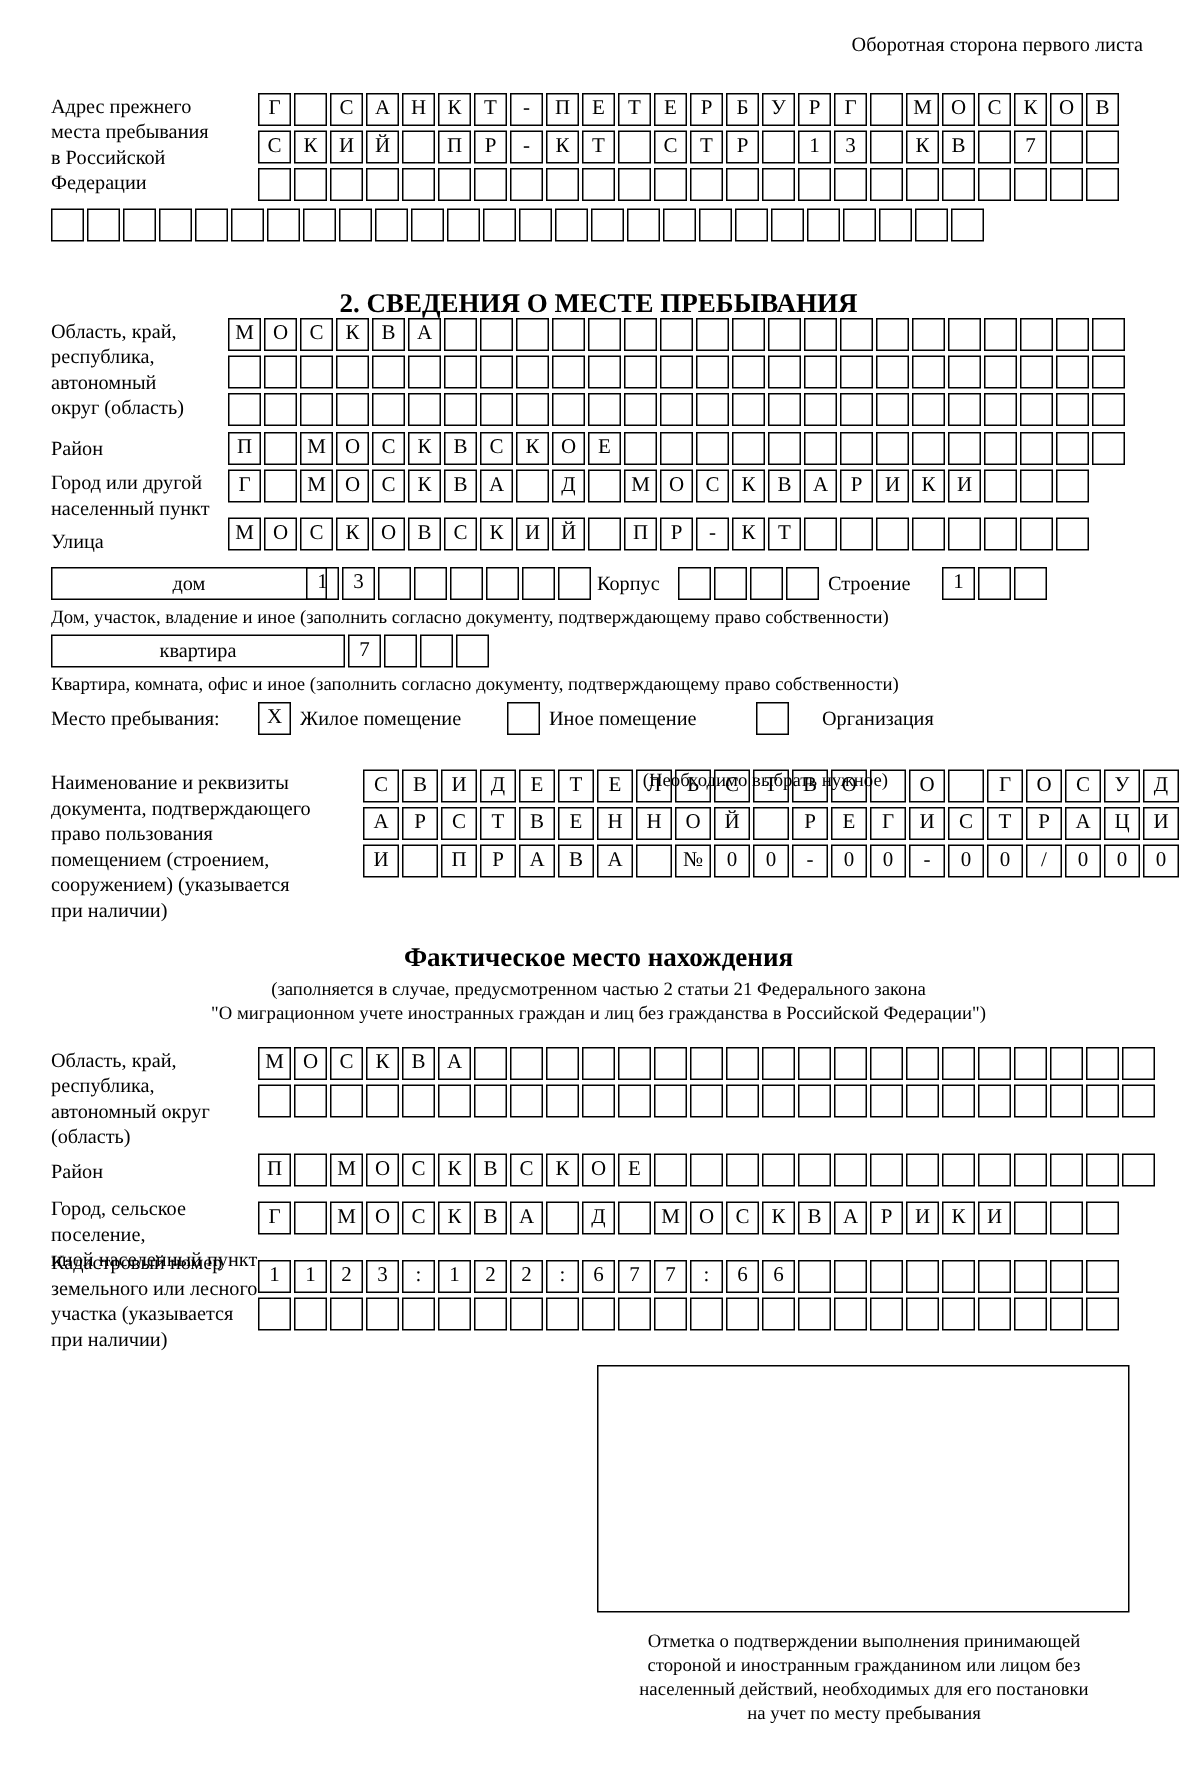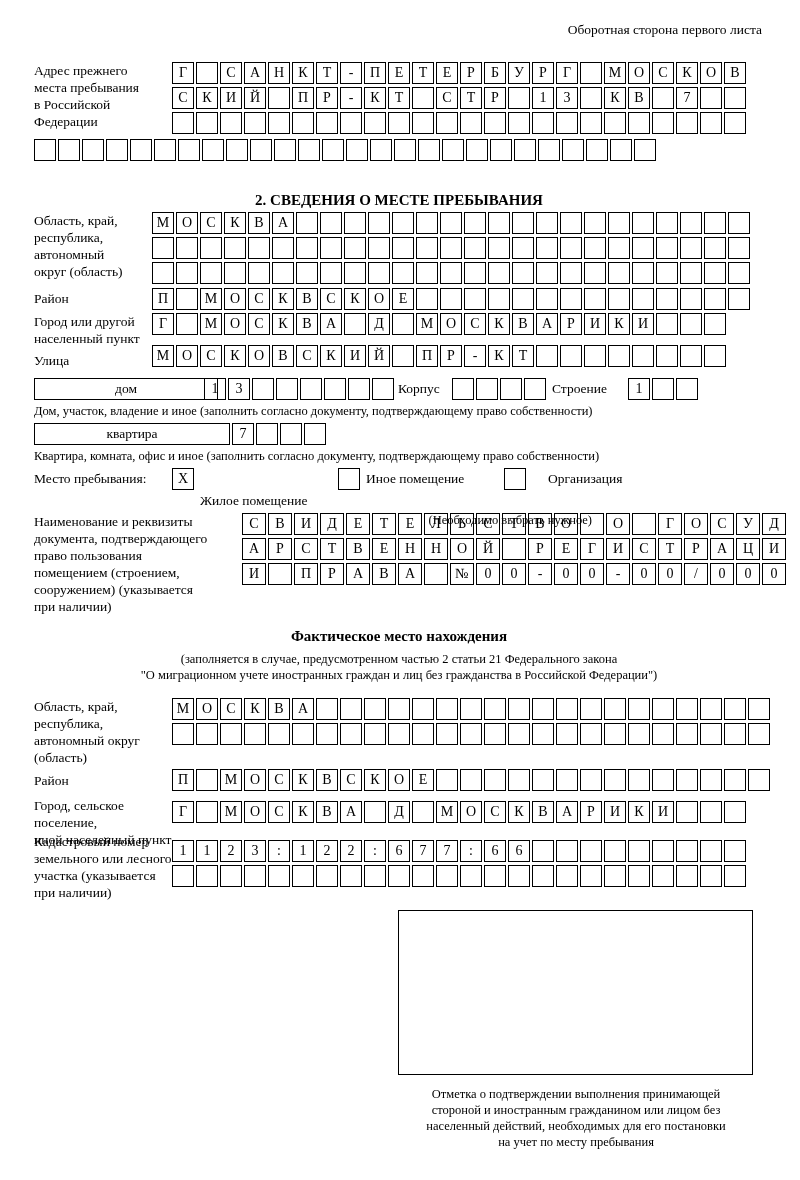--- a/index.html
+++ b/index.html
@@ -46,21 +46,21 @@
     font-size: 14px;
     line-height: 20px;
     text-align: center;
     font-family: "Liberation Serif", serif;
   }
   .cell.blank { }
 
   .center-title {
     text-align: center;
     font-weight: bold;
-    font-size: 15px;
+    font-size: 18px;
   }
   .center-note {
     text-align: center;
     font-size: 12.5px;
     line-height: 15px;
   }
 
   .boxline {
     border: 1px solid #000;
     box-sizing: border-box;
@@ -417,21 +417,21 @@
   <div class="abs cells" style="top:423px; left:232px;">
       <div class="cell">7</div>
       <div class="cell blank"></div>
       <div class="cell blank"></div>
       <div class="cell blank"></div>
     </div>
   <div class="abs lbl-small" style="top:448px; left:34px; width:730px;">Квартира, комната, офис и иное (заполнить согласно документу, подтверждающему право собственности)</div>
 
   <div class="abs inline-label" style="top:468px; left:34px;">Место пребывания:</div>
   <div class="abs chkbox" style="top:468px; left:172px;">X</div>
-  <div class="abs inline-label" style="top:468px; left:200px;margin-top:22px;">Жилое помещение</div>
+  <div class="abs inline-label" style="top:468px; left:200px;">Жилое помещение</div>
   <div class="abs chkbox" style="top:468px; left:338px;"></div>
   <div class="abs inline-label" style="top:468px; left:366px;">Иное помещение</div>
   <div class="abs chkbox" style="top:468px; left:504px;"></div>
   <div class="abs inline-label" style="top:468px; left:548px;">Организация</div>
   <div class="abs lbl-small" style="top:490px; left:172px; width:420px; text-align:right;margin-top:22px;">(Необходимо выбрать нужное)</div>
 
   <div class="abs lbl" style="top:513px; left:34px; width:205px;">Наименование и реквизиты
 документа, подтверждающего
 право пользования
 помещением (строением,

